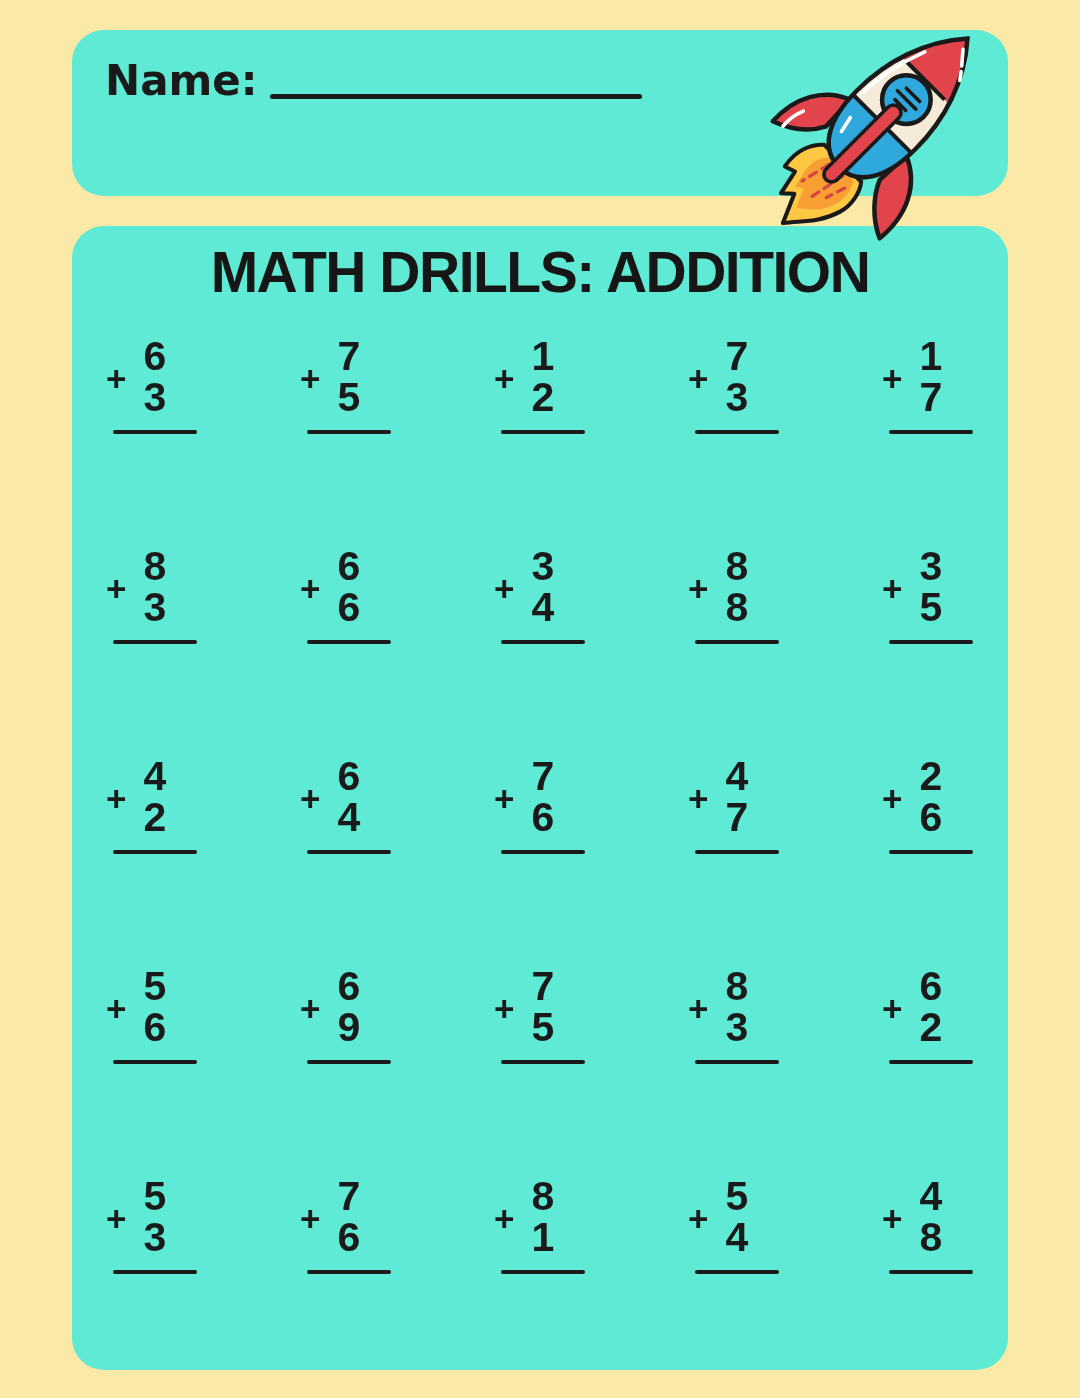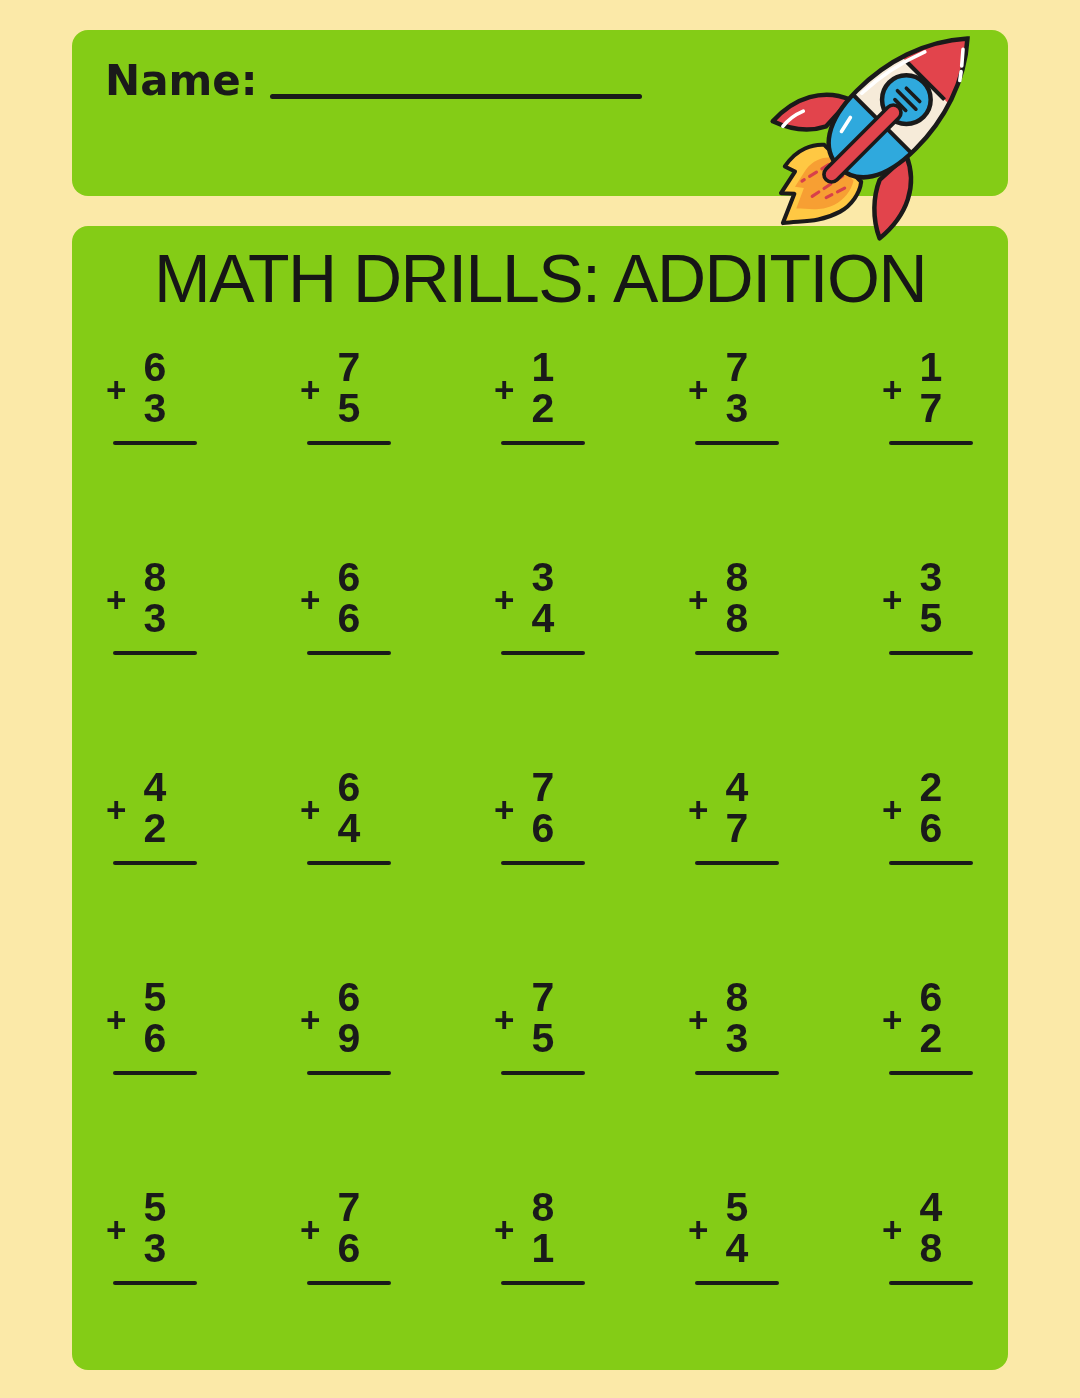--- a/index.html
+++ b/index.html
@@ -1,27 +1,27 @@
 <!DOCTYPE html>
 <html><head>
 <meta charset="utf-8">
 <style>
   * { margin:0; padding:0; box-sizing:border-box; }
   html,body { width:1080px; height:1398px; }
   body { position:relative; background:#FBE9A8; font-family:"Liberation Sans", sans-serif; overflow:hidden; }
 
-  .card { position:absolute; background:#84cc16; border-radius:16px; }
+  .card { position:absolute; background:#5eead4; border-radius:32px; }
   .name-card { left:72px; top:30px; width:936px; height:166px; }
   .main-card { left:72px; top:226px; width:936px; height:1144px; }
 
   .name-row { display:flex; align-items:flex-end; padding:30px 0 0 33px; }
   .name-label { font-family:"DejaVu Sans", sans-serif; font-weight:700; font-size:42px; line-height:1; color:#1A1A1A; }
   .name-line { width:372px; height:5px; background:#1A1A1A; border-radius:3px; margin-left:12px; margin-bottom:3px; }
 
-  .title { margin:17px 8px 0; text-align:center; font-weight:400; font-size:68px; line-height:1.05; letter-spacing:-1.5px; color:#161616; }
+  .title { margin:17px 8px 0; text-align:center; font-weight:700; font-size:57px; line-height:1.05; letter-spacing:-1.5px; color:#161616; }
 
   .grid { display:grid; grid-template-columns:repeat(5, 84px); column-gap:110px; row-gap:112px; padding-left:41px; margin-top:33px; }
 
   .problem { position:relative; width:84px; }
   .num { display:block; text-align:center; font-weight:700; font-size:41px; line-height:41px; color:#1A1A1A; }
   .plus { position:absolute; left:-7px; top:26px; font-weight:700; font-size:35px; line-height:34px; color:#1A1A1A; }
   .answer-line { margin-top:12px; width:100%; height:4px; background:#1A1A1A; border-radius:2px; }
 
   .rocket { position:absolute; left:742px; top:-28px; width:288px; height:296px; z-index:5; }
 </style>

